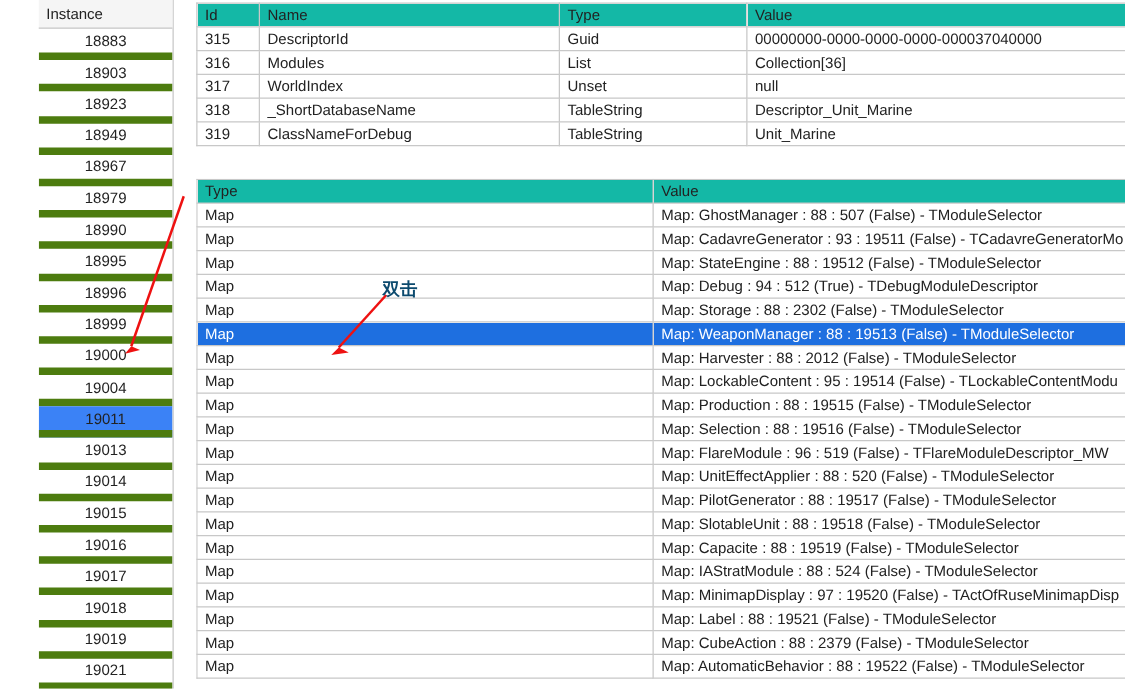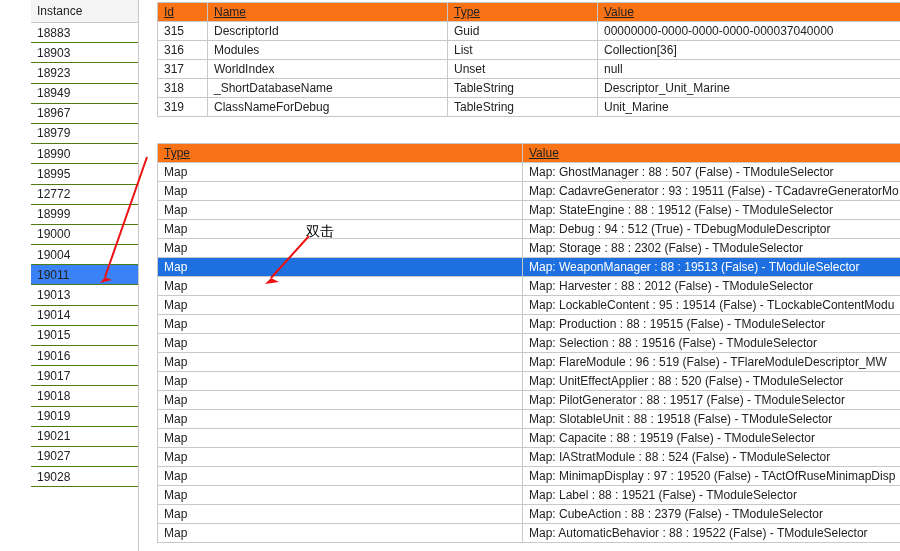--- a/index.html
+++ b/index.html
@@ -22,24 +22,25 @@
   }
   .left-header, .th {
     background: #f5f5f5;
     border-bottom: 1px solid #c8c8c8;
     padding: 4px 6px;
     font-weight: 400;
     text-align: left;
   }
   .inst-body { flex: 1; overflow: hidden; }
   .inst-row {
-    border-bottom: 1px solid #4d7c0f;
+    border-bottom: 6px solid #4d7c0f;
     padding: 1.5px 6px;
     line-height: 1.35;
     cursor: default;
+    text-align: center;
   }
   .inst-row.sel {
     background: #3b82f6;
   }
 
   
   .right-panel {
     flex: 1;
     display: flex; flex-direction: column;
     overflow: hidden;
@@ -54,22 +55,21 @@
   table.grid th, table.grid td {
     border: 1px solid #c8c8c8;
     padding: 2px 6px;
     text-align: left;
     white-space: nowrap;
     overflow: hidden;
     text-overflow: ellipsis;
     font-weight: 400;
   }
   table.grid th {
-    background: #f97316;
-    text-decoration: underline;
+    background: #14b8a6;
   }
 
   .top-grid-wrap { padding-top: 2px; }
   .gap { height: 26px; }
 
   .bottom-grid-wrap {
     flex: 1; overflow: hidden;
   }
 
   tr.selected td {
@@ -77,23 +77,23 @@
     color: #fff;
   }
 
   
   .anno {
     position: absolute;
     pointer-events: none;
     z-index: 50;
   }
   .anno.red-text {
-    color: #000000;
+    color: #0c4a6e;
     font-size: 14px;
-    font-weight: 400;
+    font-weight: 700;
   }
   .arrow-container {
     position: absolute;
     pointer-events: none;
     z-index: 40;
   }
   svg.arrow line, svg.arrow path { stroke: #e11; stroke-width: 2; fill: none; }
   svg.arrow polygon { fill: #e11; }
 
   .wrap-rel { position: relative; }
@@ -109,21 +109,21 @@
     </div>
     <div class="inst-body" id="inst-body">
         <div class="inst-row">18883</div>
         <div class="inst-row">18903</div>
         <div class="inst-row">18923</div>
         <div class="inst-row">18949</div>
         <div class="inst-row">18967</div>
         <div class="inst-row">18979</div>
         <div class="inst-row">18990</div>
         <div class="inst-row">18995</div>
-        <div class="inst-row">12772</div>
+        <div class="inst-row">18996</div>
         <div class="inst-row">18999</div>
         <div class="inst-row">19000</div>
         <div class="inst-row">19004</div>
         <div class="inst-row sel">19011</div>
         <div class="inst-row">19013</div>
         <div class="inst-row">19014</div>
         <div class="inst-row">19015</div>
         <div class="inst-row">19016</div>
         <div class="inst-row">19017</div>
         <div class="inst-row">19018</div>

